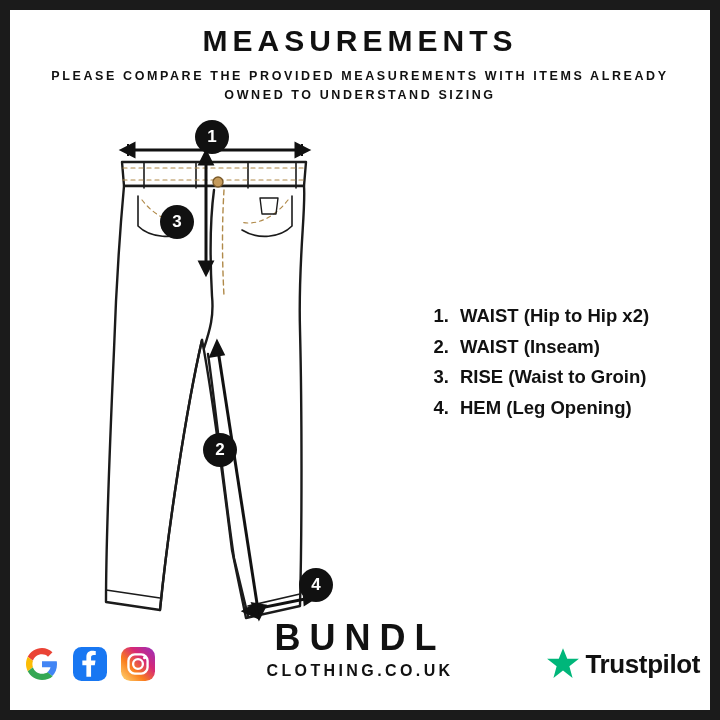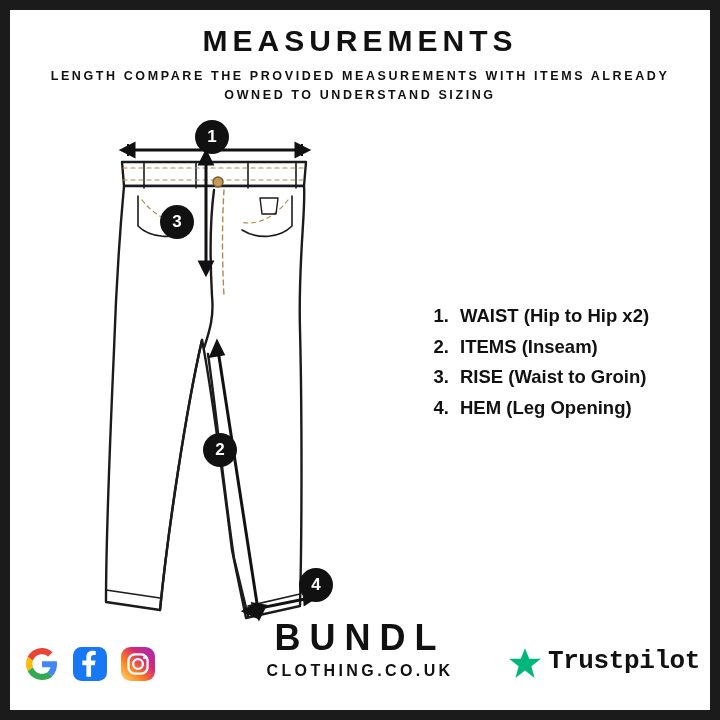--- a/index.html
+++ b/index.html
@@ -145,40 +145,39 @@
     font-weight: bold;
     letter-spacing: 3.4px;
     color: #111111;
     margin-top: 6px;
   }
   .trustpilot {
     position: absolute;
     right: 10px;
     bottom: 18px;
     display: flex;
-    align-items: flex-start;
+    align-items: flex-end;
     gap: 6px;
-    font-family: Liberation Mono, monospace;
   }
   .tp-label {
     font-size: 26px;
     font-weight: bold;
     color: #111111;
     letter-spacing: -0.4px;
   }
 </style>
 </head>
 <body>
 
 <div id="page">
   <div class="inner">
 
     <div class="header">
       <div class="title">MEASUREMENTS</div>
-      <div class="subtitle">LENGTH COMPARE THE PROVIDED MEASUREMENTS WITH ITEMS ALREADY OWNED TO UNDERSTAND SIZING</div>
+      <div class="subtitle">PLEASE COMPARE THE PROVIDED MEASUREMENTS WITH ITEMS ALREADY OWNED TO UNDERSTAND SIZING</div>
     </div>
 
     <div class="diagram">
       <svg width="400" height="520" viewBox="0 0 400 520">
         <g fill="#ffffff" stroke="#1b1b1b" stroke-width="2.4" stroke-linejoin="round" stroke-linecap="round">
 
           <path d="M112 52 L296 52 L294 76 L114 76 Z"></path>
 
           <path d="M114 76
                    C 110 120, 106 180, 104 240
@@ -240,21 +239,21 @@
 
       <div class="badge" id="badge1">1</div>
       <div class="badge" id="badge2">2</div>
       <div class="badge" id="badge3">3</div>
       <div class="badge" id="badge4">4</div>
     </div>
 
     <div class="legend">
       <ol>
         <li>WAIST (Hip to Hip x2)</li>
-        <li>ITEMS (Inseam)</li>
+        <li>WAIST (Inseam)</li>
         <li>RISE (Waist to Groin)</li>
         <li>HEM (Leg Opening)</li>
       </ol>
     </div>
 
     <div class="footer">
 
       <div class="socials">
         <span class="social">
           <svg width="32" height="32" viewBox="0 0 48 48">

